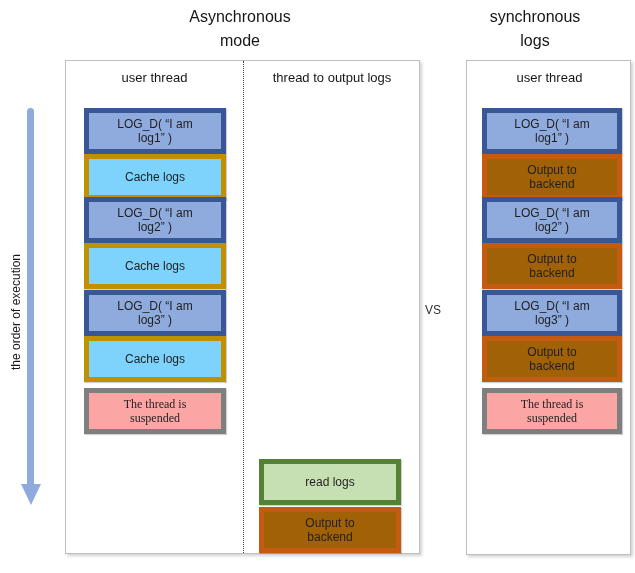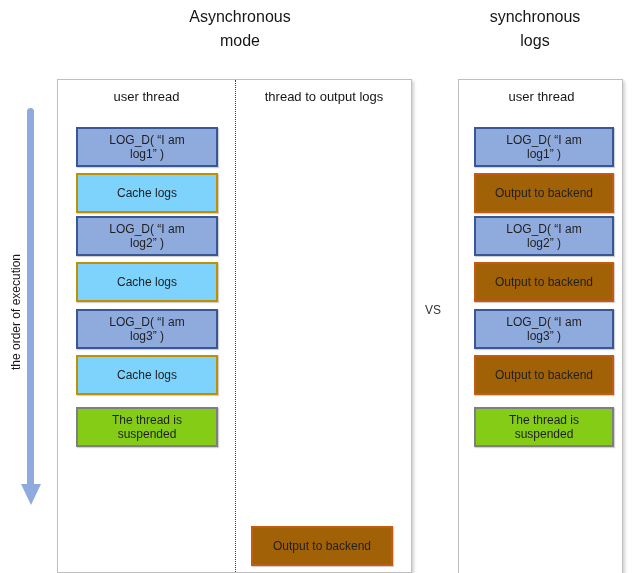--- a/index.html
+++ b/index.html
@@ -7,44 +7,45 @@
     position:relative; width:635px; height:573px; background:#ffffff;
     font-family:"Liberation Sans", sans-serif; color:#1f1f1f; overflow:hidden;
   }
   .title {
     position:absolute; top:5px; width:190px; text-align:center;
     font-size:16px; line-height:24px; white-space:pre-line; color:#161616;
   }
   #title-async { left:145px; }
   #title-sync  { left:440px; }
   .panel {
-    position:absolute; top:79px; background:#ffffff;
+    position:absolute; top:60px; background:#ffffff;
     border:1px solid #bfbfbf; box-shadow:2px 2px 3px rgba(0,0,0,0.18);
     box-sizing:border-box;
+    margin-left:8px;
   }
   #async-panel { left:57px;  width:355px; height:494px; }
   #sync-panel  { left:458px; width:165px; height:495px; }
   .col-header {
     position:absolute; top:9px; font-size:13px; text-align:center; color:#161616;
   }
   .divider {
     position:absolute; left:177px; top:0; bottom:0; width:0;
     border-left:1px dotted #404040;
   }
   .box {
     position:absolute; box-sizing:border-box; width:142px; height:36px;
     display:flex; align-items:center; justify-content:center; text-align:center;
-    font-size:12px; line-height:14px; border:2px solid #0f172a;
+    font-size:12px; line-height:14px; border:5px solid #0f172a;
     box-shadow:1px 1px 1px rgba(0,0,0,0.18); padding:18px;
   }
   .blue   { background:#8FAADC; border-color:#3A5795; }
   .yellow { background:#7dd3fc; border-color:#BF9000; }
   .orange { background:#a16207; border-color:#C55A11; }
   .green  { background:#C6E0B4; border-color:#548235; }
-  .gray   { background:#84cc16; border-color:#7F7F7F; }
+  .gray   { background:#fca5a5; border-color:#7F7F7F;font-family:Liberation Serif, serif; }
   .tall   { height:40px; }
   .arrow-line {
     position:absolute; left:27px; top:108px; width:7px; height:378px;
     background:#8FAADC; border-radius:4px 4px 0 0;
   }
   .arrow-head {
     position:absolute; left:21px; top:484px; width:0; height:0;
     border-left:10px solid transparent; border-right:10px solid transparent;
     border-top:21px solid #8FAADC;
   }
@@ -78,20 +79,21 @@
     <div class="divider"></div>
 
     <div class="box blue" style="left:18px; top:47px;">LOG_D( “I am log1” )</div>
     <div class="box yellow" style="left:18px; top:93px;">Cache logs</div>
     <div class="box blue" style="left:18px; top:136px;">LOG_D( “I am log2” )</div>
     <div class="box yellow" style="left:18px; top:182px;">Cache logs</div>
     <div class="box blue" style="left:18px; top:229px;">LOG_D( “I am log3” )</div>
     <div class="box yellow" style="left:18px; top:275px;">Cache logs</div>
     <div class="box gray tall" style="left:18px; top:327px;">The thread is suspended</div>
 
+    <div class="box green" style="left:193px; top:398px;">read logs</div>
     <div class="box orange" style="left:193px; top:446px;">Output to backend</div>
   </div>
 
   <div class="vs">VS</div>
 
   <div class="panel" id="sync-panel">
     <div class="col-header" style="left:0; width:165px;">user thread</div>
 
     <div class="box blue" style="left:15px; top:47px; width:140px;">LOG_D( “I am log1” )</div>
     <div class="box orange" style="left:15px; top:93px; width:140px;">Output to backend</div>

